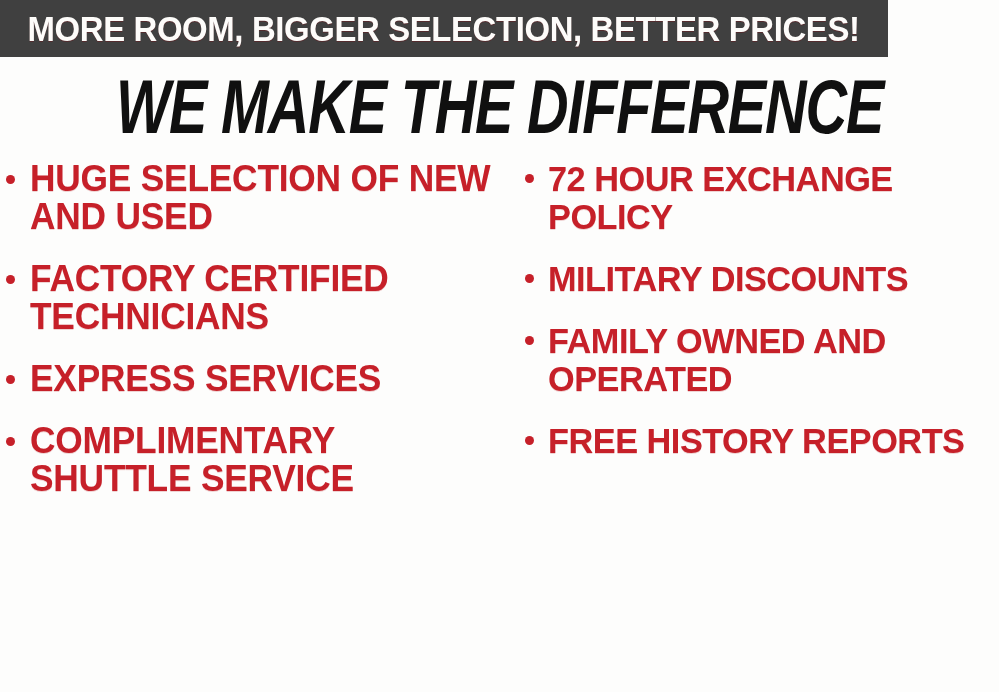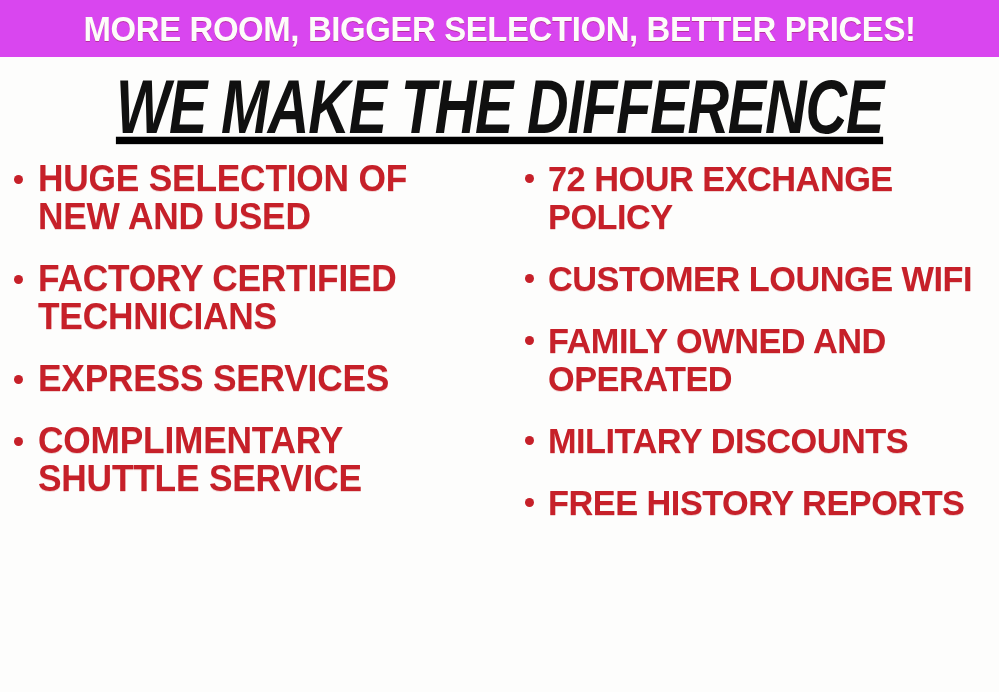--- a/index.html
+++ b/index.html
@@ -21,23 +21,23 @@
     background: #fdfdfc;
     box-sizing: border-box;
     overflow: hidden;
   }
 
   
   .banner {
     position: absolute;
     left: 0;
     top: 0;
-    width: 999px;
+    width: 888px;
     height: 57px;
-    background: #d946ef;
+    background: #404040;
     display: flex;
     align-items: center;
     justify-content: center;
   }
   .banner-text {
     color: #fdfcfa;
     font-family: "Liberation Sans", sans-serif;
     font-weight: bold;
     font-size: 35px;
     line-height: 1;
@@ -51,21 +51,20 @@
   
   .headline-wrap {
     position: absolute;
     left: 0;
     top: 62px;
     width: 999px;
     height: 88px;
     display: flex;
     align-items: center;
     justify-content: center;
-    text-decoration: underline;
   }
   .headline {
     color: #101010;
     font-family: "Liberation Sans", sans-serif;
     font-weight: bold;
     font-style: italic;
     font-size: 72px;
     line-height: 1;
     letter-spacing: -1.5px;
     white-space: nowrap;
@@ -79,21 +78,21 @@
     left: 0;
     top: 160px;
     width: 999px;
     height: 532px;
     display: flex;
     align-items: flex-start;
   }
   .column {
     box-sizing: border-box;
   }
-  .column.left  { width: 505px; padding-left: 14px; padding-right: 4px; }
+  .column.left  { width: 505px; padding-left: 6px; padding-right: 4px; }
   .column.right { width: 494px; padding-left: 20px; padding-right: 2px; }
 
   .bullet-item {
     display: flex;
     align-items: flex-start;
     margin-bottom: 24px;
   }
   .bullet-dot {
     flex: 0 0 auto;
     width: 9px;
@@ -162,33 +161,29 @@
     </div>
 
     <div class="column right">
 
       <div class="bullet-item">
         <span class="bullet-dot"></span>
         <span class="bullet-text">72 HOUR EXCHANGE POLICY</span>
       </div>
 
 
+
       <div class="bullet-item">
         <span class="bullet-dot"></span>
-        <span class="bullet-text">CUSTOMER LOUNGE WIFI</span>
+        <span class="bullet-text">MILITARY DISCOUNTS</span>
       </div>
 
       <div class="bullet-item">
         <span class="bullet-dot"></span>
         <span class="bullet-text">FAMILY OWNED AND OPERATED</span>
-      </div>
-
-      <div class="bullet-item">
-        <span class="bullet-dot"></span>
-        <span class="bullet-text">MILITARY DISCOUNTS</span>
       </div>
 
       <div class="bullet-item">
         <span class="bullet-dot"></span>
         <span class="bullet-text">FREE HISTORY REPORTS</span>
       </div>
 
     </div>
 
   </div>

